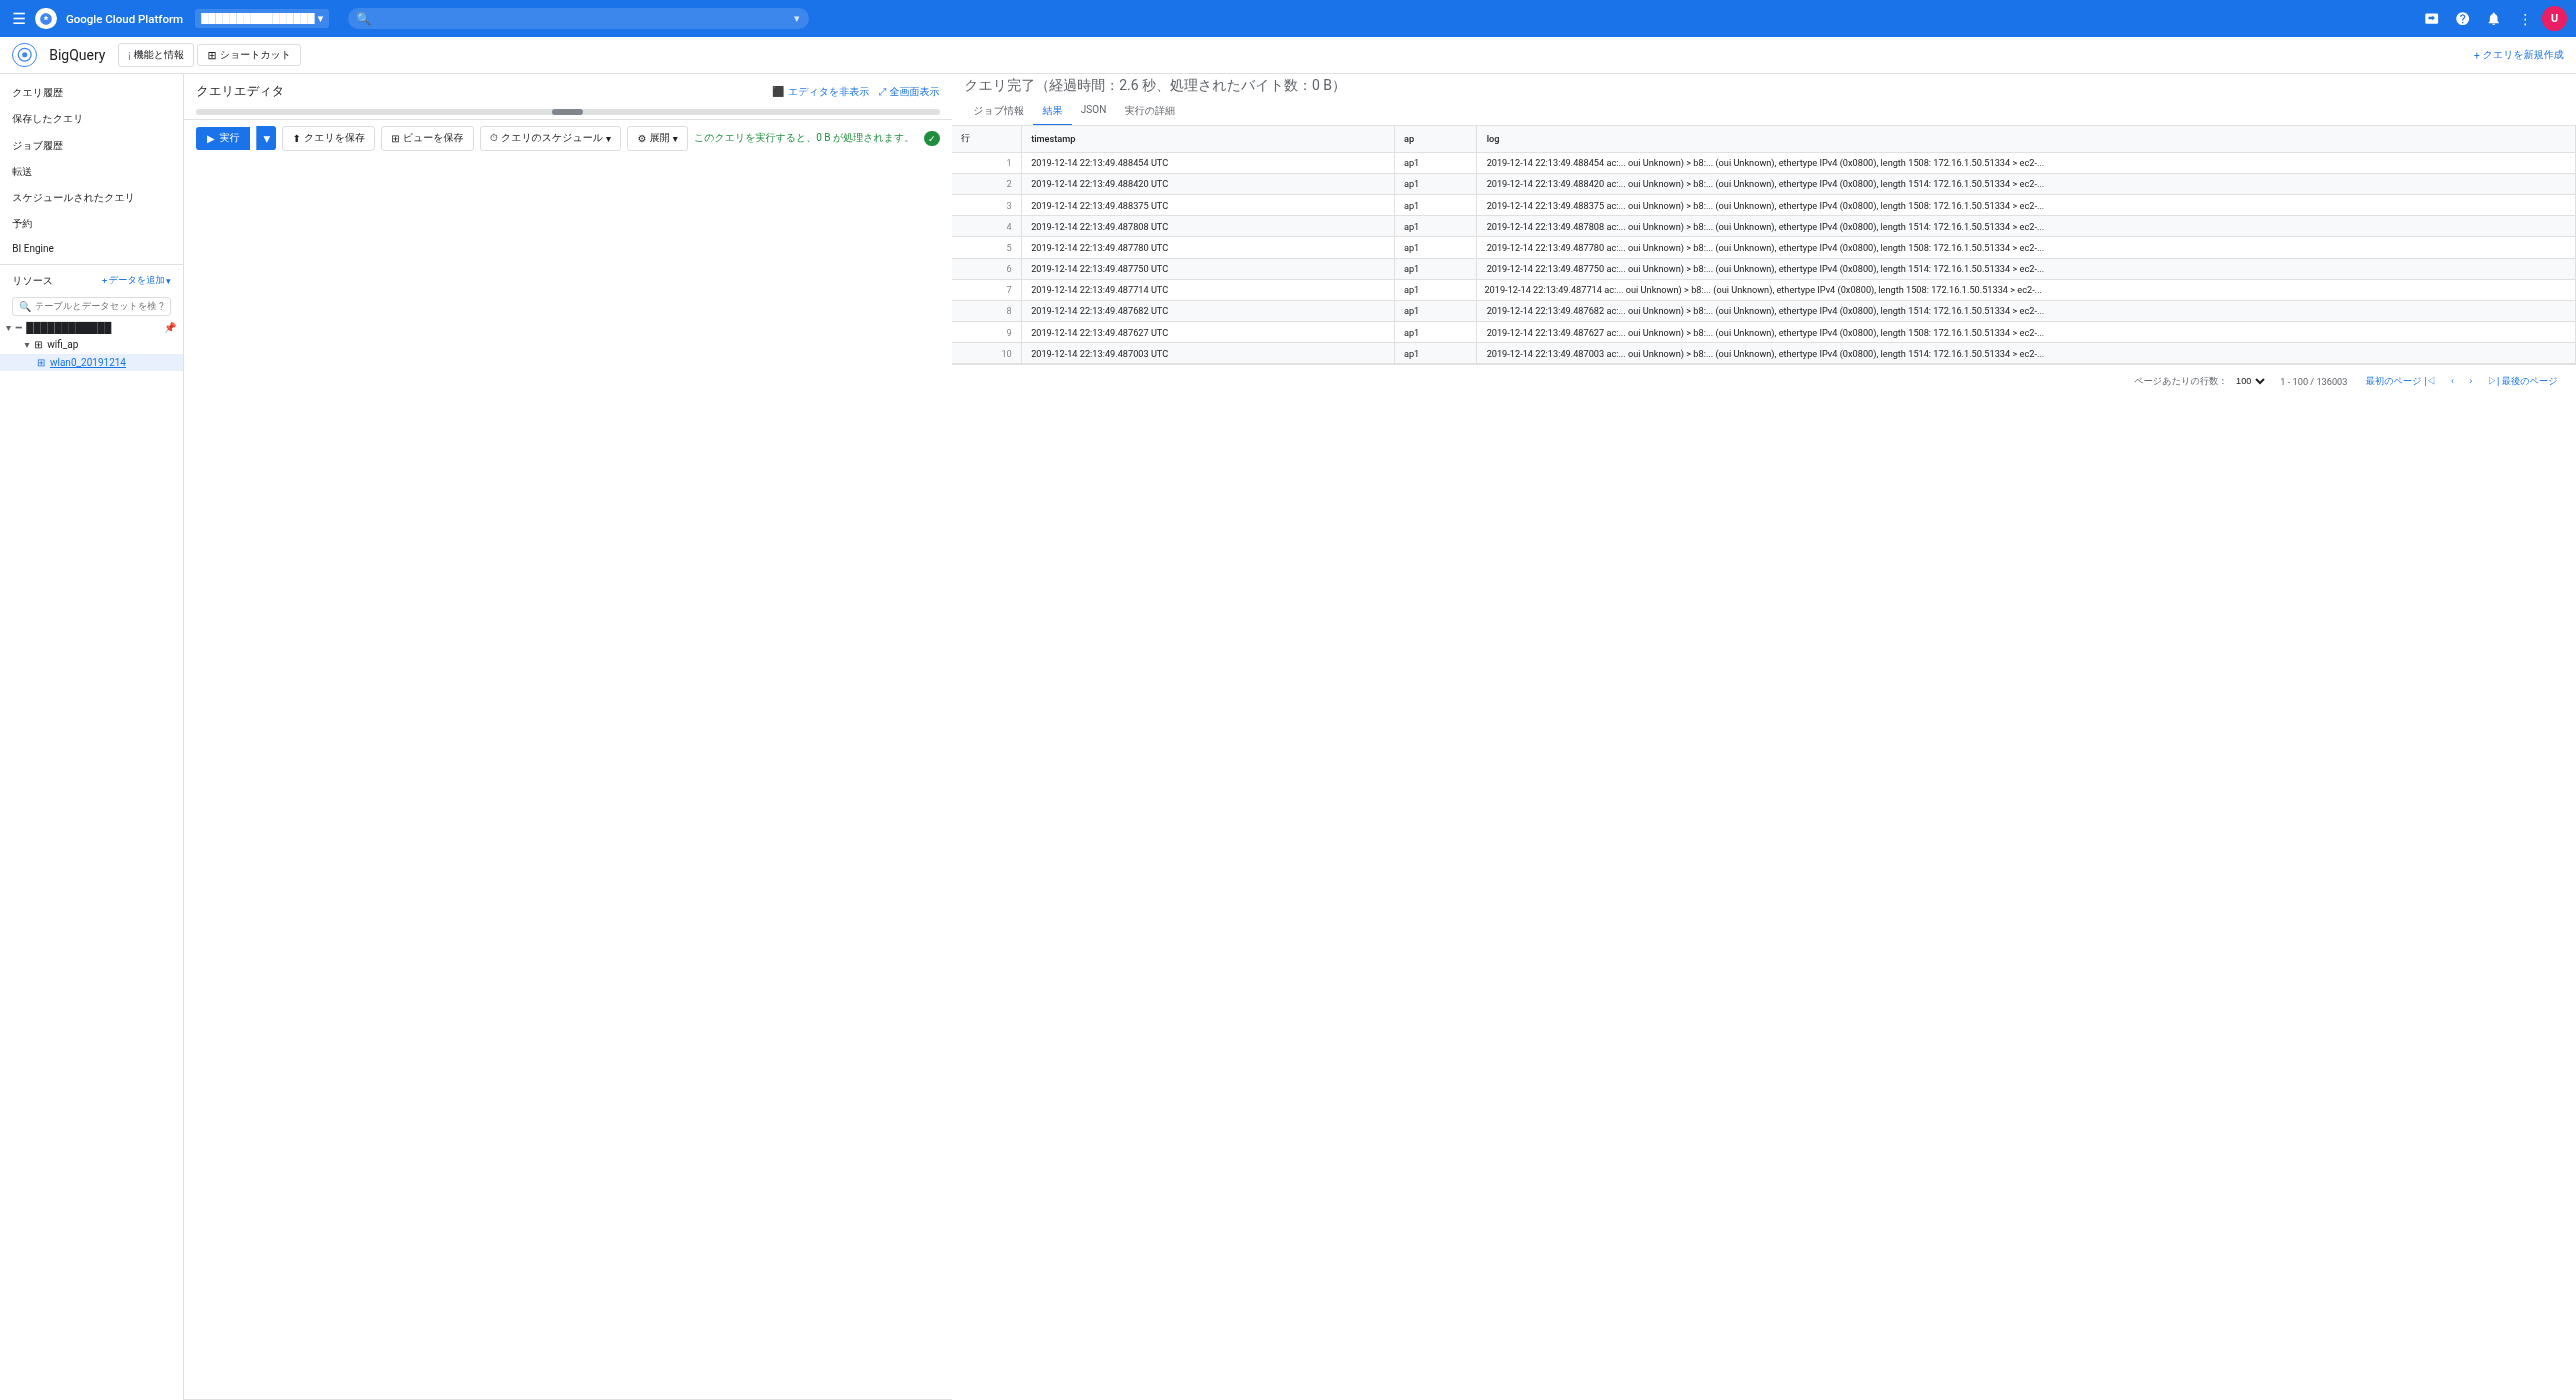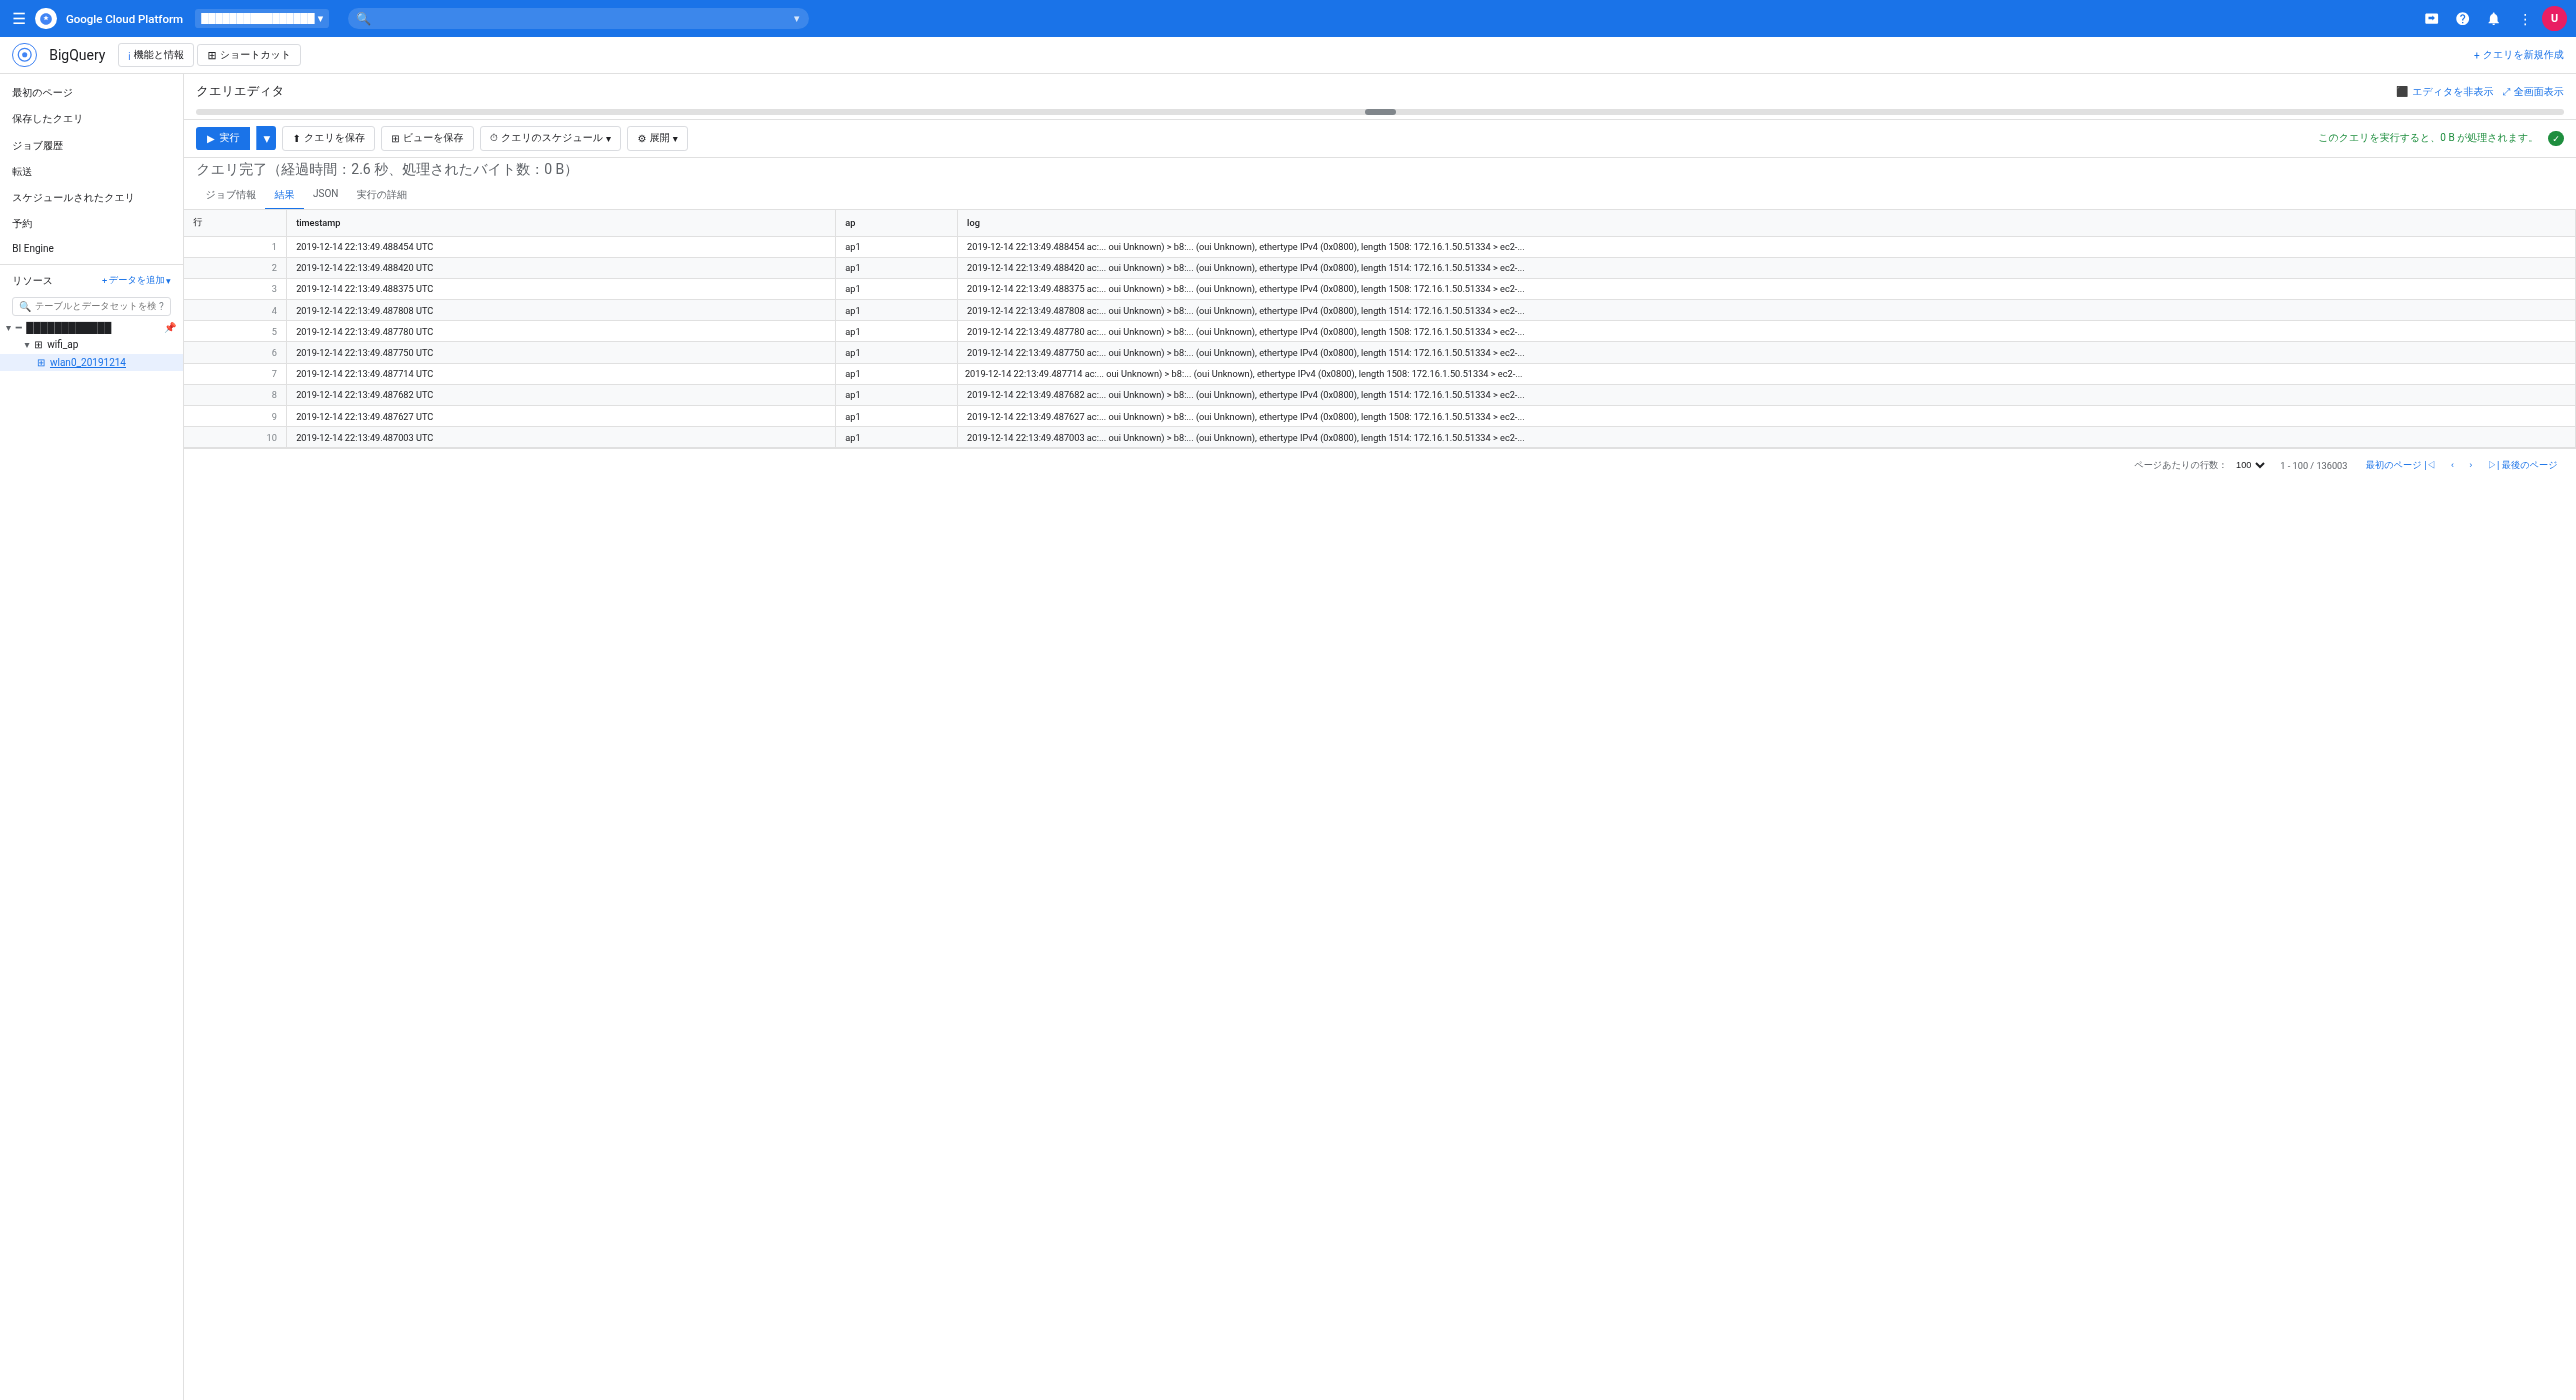--- a/index.html
+++ b/index.html
@@ -160,21 +160,20 @@
     }
     .sidebar .tree-grandchild {
       padding-left: 37px;
     }
     .divider { border-top: 0.8px solid #e0e0e0; margin: 3.1px 0; }
 
     
     .content {
       flex: 1;
       display: flex;
-      flex-direction: column;
       overflow: hidden;
       background: #4c1d95;
     }
 
     
     .query-editor-section {
       background: white;
       border-bottom: 0.8px solid #e0e0e0;
       padding: 0;
     }
@@ -420,21 +419,21 @@
 
   <div class="new-query-btn">
     <span>+</span>
     <span>クエリを新規作成</span>
   </div>
 </header>
 
 <div class="main-layout">
 
   <aside class="sidebar">
-    <div class="nav-item">最初のページ</div>
+    <div class="nav-item">クエリ履歴</div>
     <div class="nav-item">保存したクエリ</div>
     <div class="nav-item">ジョブ履歴</div>
     <div class="nav-item">転送</div>
     <div class="nav-item">スケジュールされたクエリ</div>
     <div class="nav-item">予約</div>
     <div class="nav-item">BI Engine</div>
 
     <div class="divider"></div>
 
     <div class="section-header">

